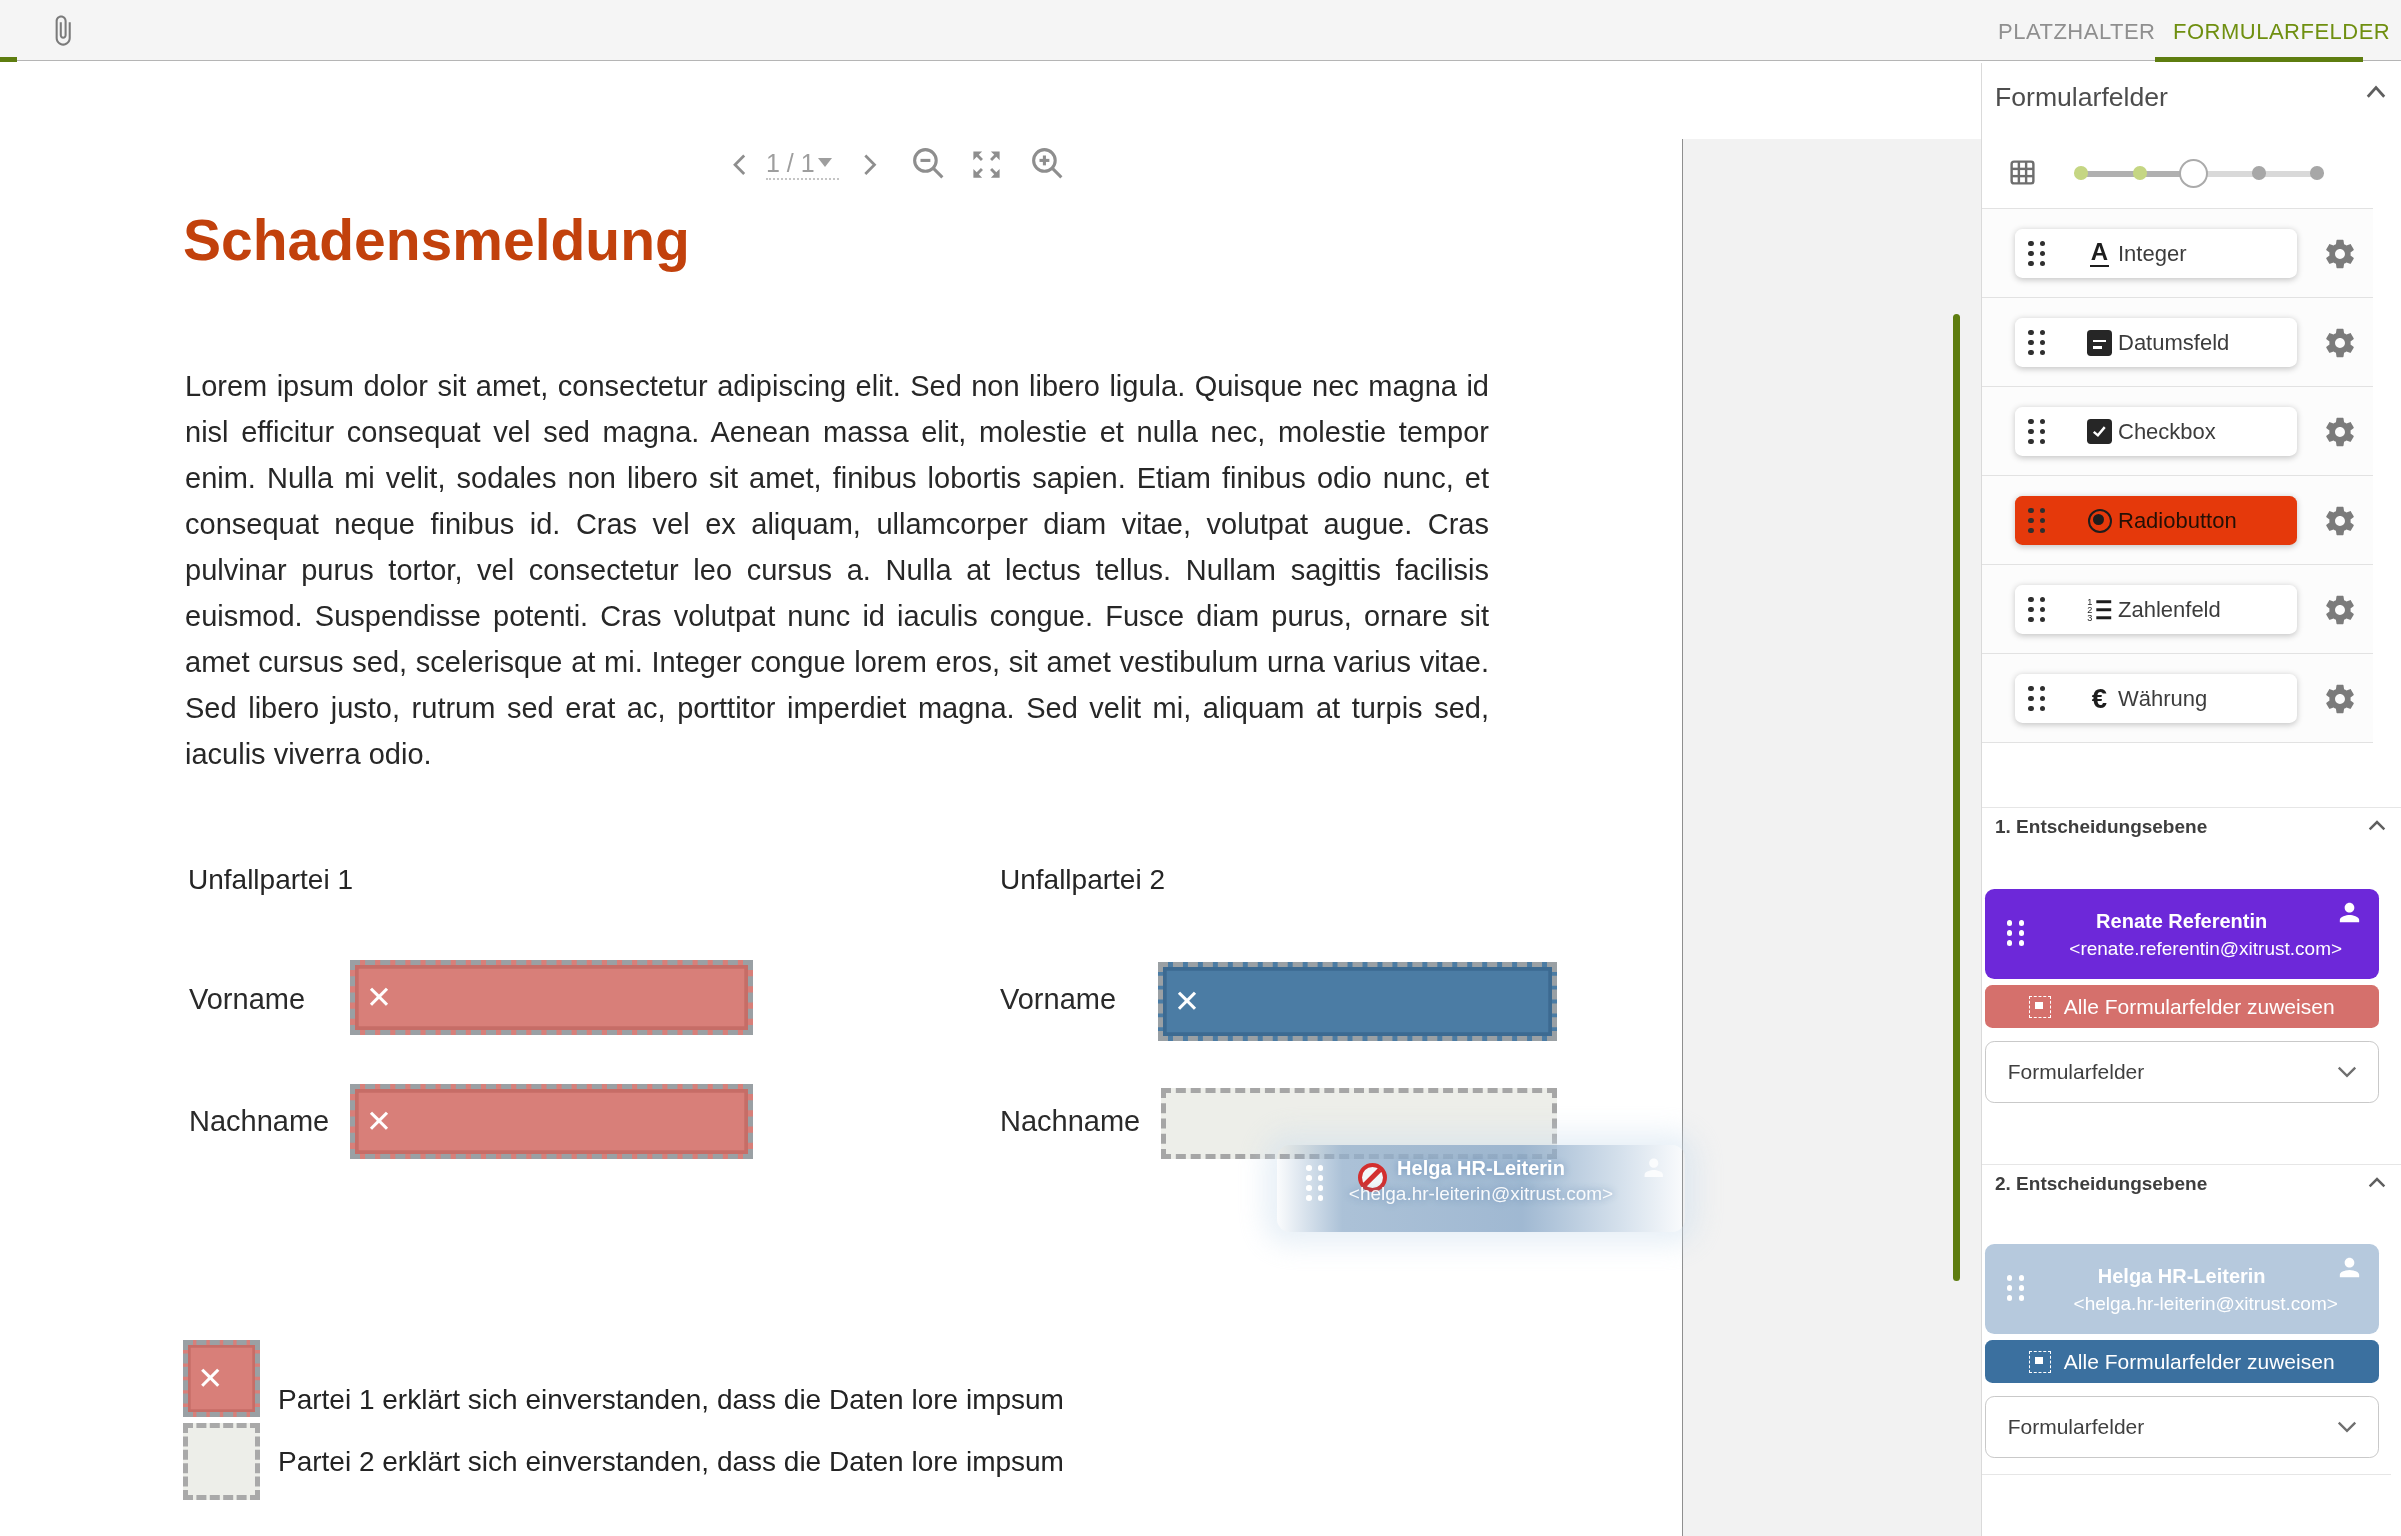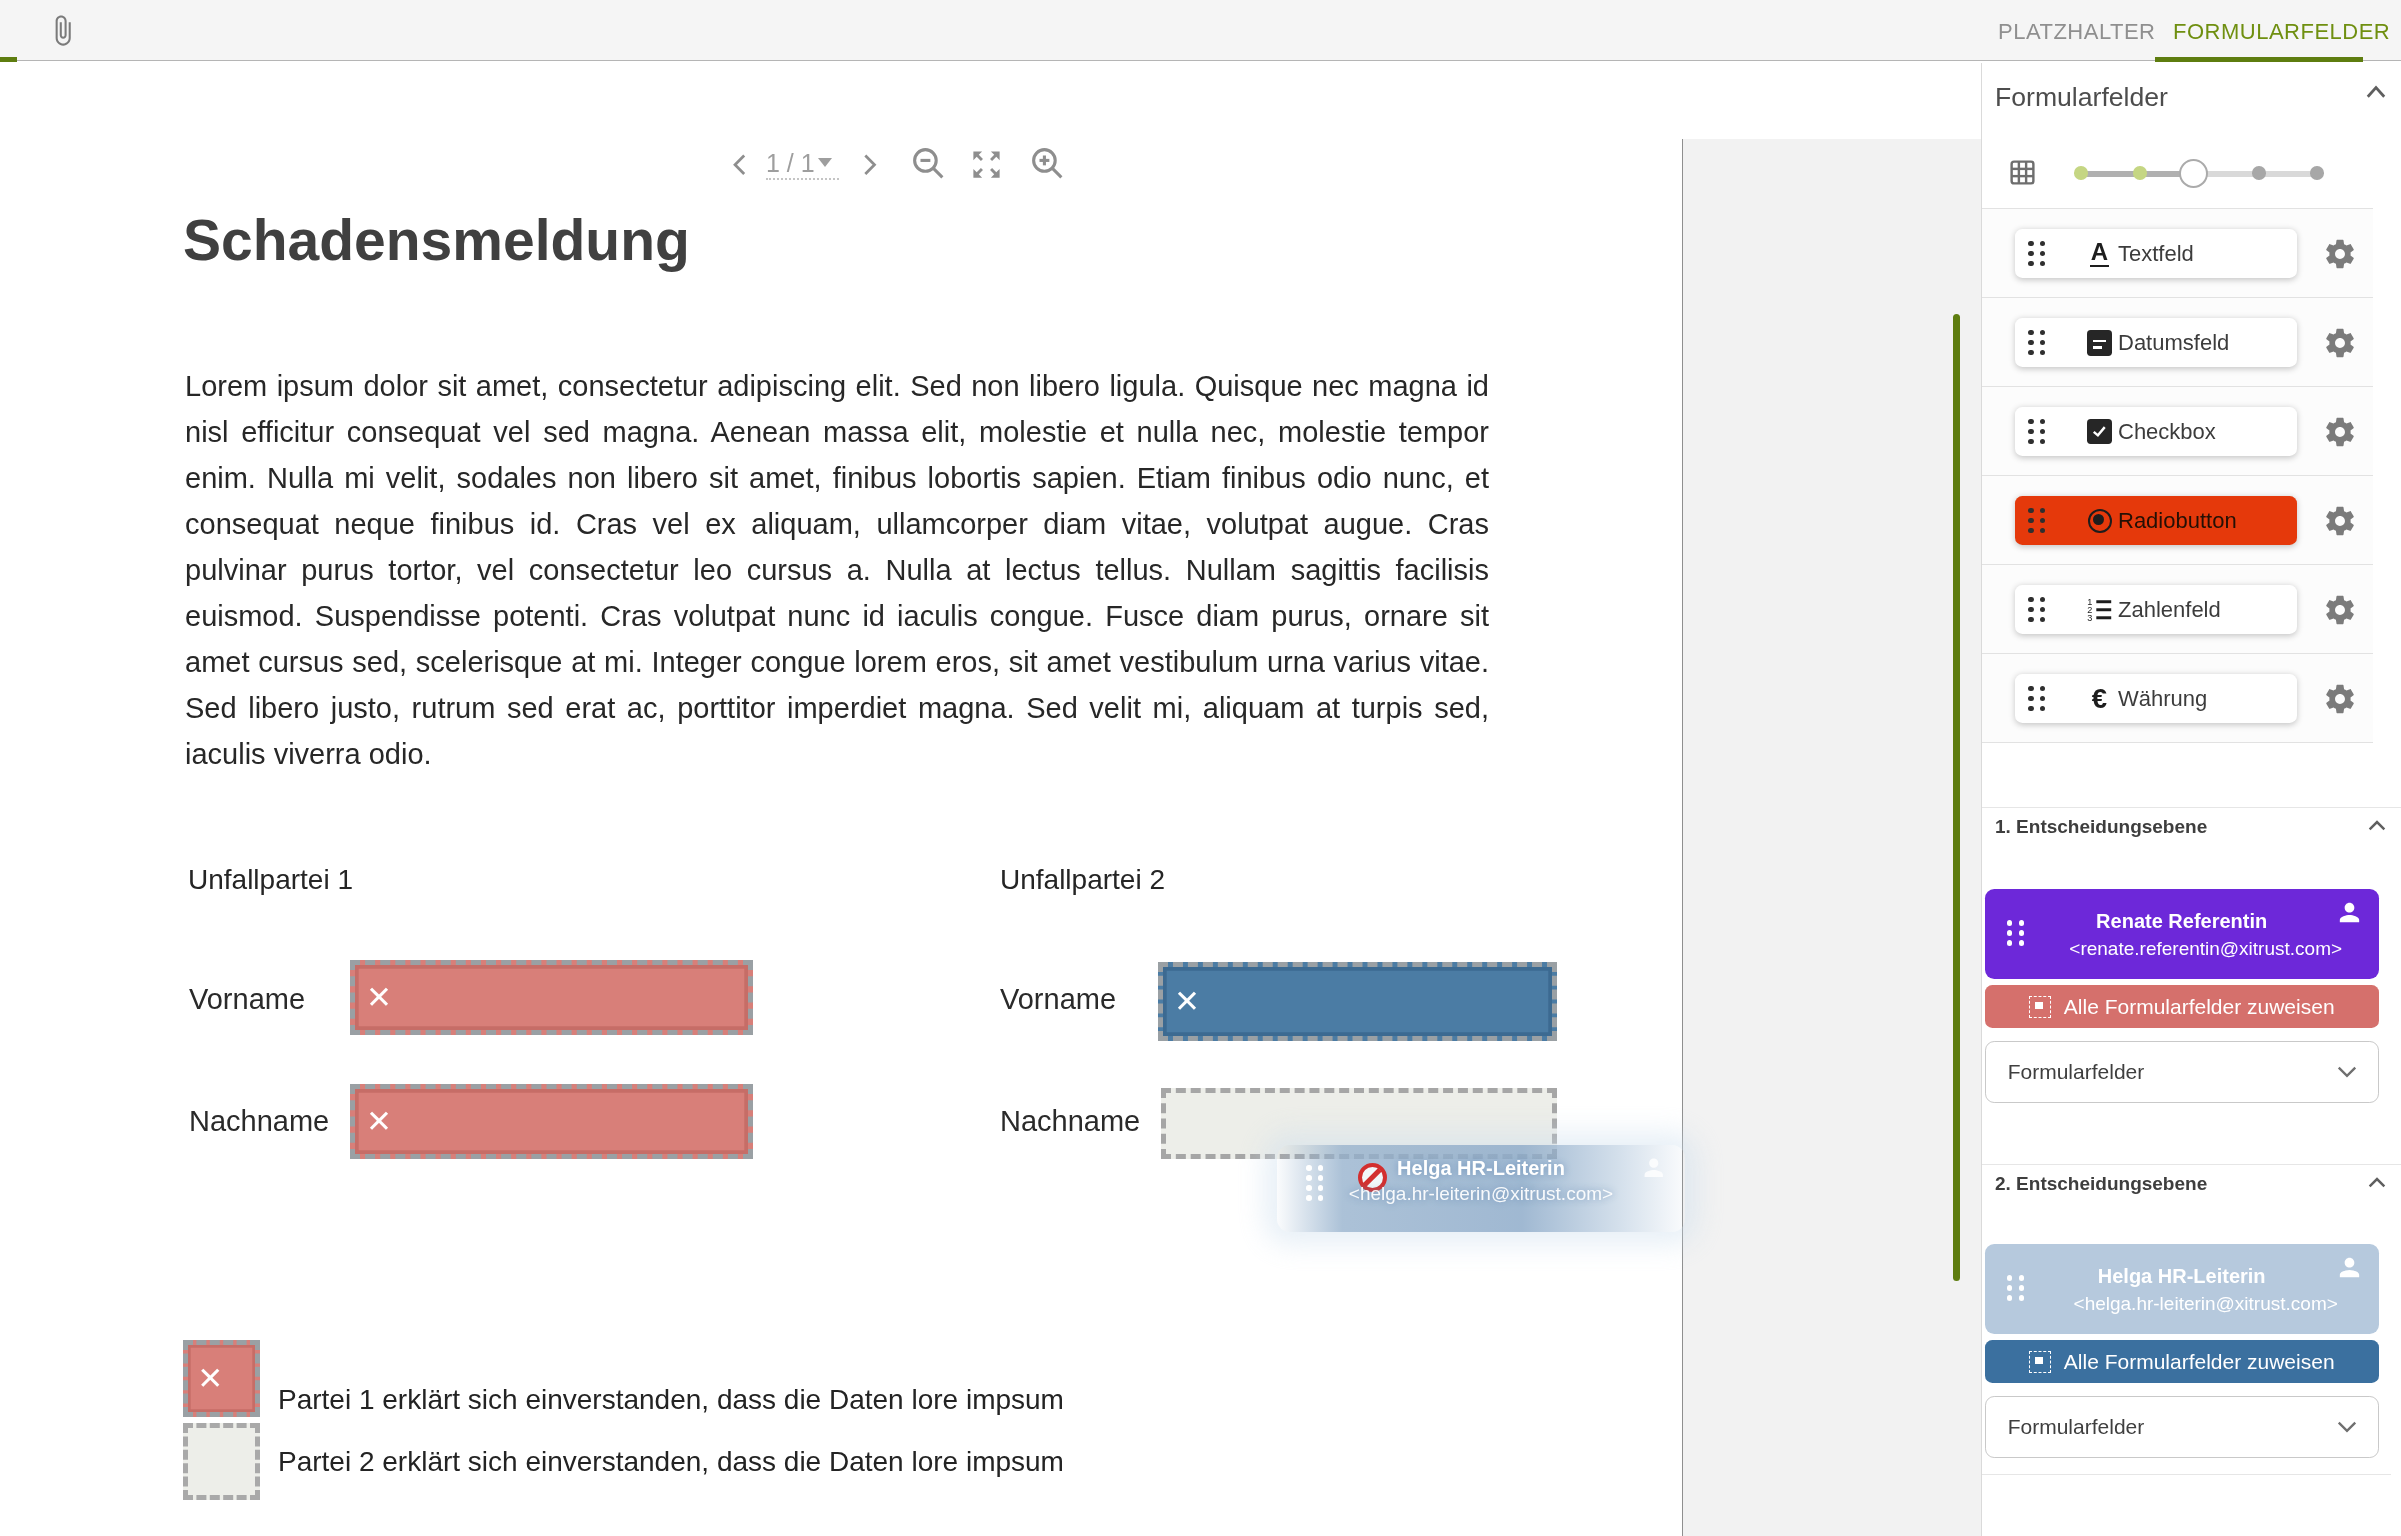--- a/index.html
+++ b/index.html
@@ -17,21 +17,21 @@
   
   .vtool { position:absolute; left:0; top:63px; width:1981px; height:76px; background:#fff; }
   .vt-ic { position:absolute; color:#8e8e8e; }
   .page-indicator { position:absolute; left:766px; top:86px; font-size:25px; color:#9e9e9e; }
   .caret-down { position:absolute; left:818px; top:95px; width:0; height:0; border-left:7.3px solid transparent; border-right:7.3px solid transparent; border-top:9.2px solid #9e9e9e; }
   .dotted-u { position:absolute; left:766px; top:115px; width:73px; border-bottom:2.7px dotted #c4c4c4; }
 
   
   .page-divider { position:absolute; left:1682px; top:139px; width:1.8px; height:1398px; background:#8f8f8f; }
   .gutter { position:absolute; left:1683px; top:139px; width:298px; height:1398px; background:#f2f2f2; }
-  .doc-title { position:absolute; left:183px; top:207px; font-size:57px; font-weight:bold; color:#404040; }
+  .doc-title { position:absolute; left:183px; top:207px; font-size:57px; font-weight:bold; color:#c2410c; }
   .doc-par { position:absolute; left:185px; top:363px; width:1304px; font-size:29px; line-height:46px; color:#272727; text-align:justify; }
   .party-h { position:absolute; font-size:28px; font-weight:500; color:#252525;margin-top:8px; }
   .f-label { position:absolute; font-size:29px; color:#2a2a2a; }
   .ffield { position:absolute; border:5.5px dashed #9aa0a4; display:flex; align-items:center; padding-left:11px; }
   .ffield.red  { background:#d87f79; box-shadow:inset 0 0 0 3.7px #c66d67; }
   .ffield.blue { background:#4b7ca4; box-shadow:inset 0 0 0 3.7px #3c6a91; }
   .ffield.empty{ background:#edeee9; border-color:#a6a6a6; }
   .xmark { color:#fff; font-size:31px; font-weight:300; line-height:1; }
   .consent-box { position:absolute; width:77px; height:77px; border:5.5px dashed #9aa0a4; display:flex; align-items:center; padding-left:9.2px; }
   .consent-box.red { background:#d87f79; box-shadow:inset 0 0 0 2.7px #c66d67; }
@@ -256,21 +256,21 @@
               <i></i>
               <i></i>
               <i></i>
               <i></i>
               <i></i>
               <i></i>
             </span>
           <span class="ft-icon">
               <span class="icon-A">A</span>
             </span>
-          <span class="ft-label">Textfeld</span>
+          <span class="ft-label">Integer</span>
         </div>
         <span class="gear">
           <svg width="34" height="34" viewBox="0 0 24 24" fill="currentColor">
               <path d="M19.43 12.98c.04-.32.07-.64.07-.98s-.03-.66-.07-.98l2.11-1.65c.19-.15.24-.42.12-.64l-2-3.46c-.12-.22-.39-.3-.61-.22l-2.49 1c-.52-.4-1.08-.73-1.69-.98l-.38-2.65C14.46 2.18 14.25 2 14 2h-4c-.25 0-.46.18-.49.42l-.38 2.65c-.61.25-1.17.59-1.69.98l-2.49-1c-.23-.09-.49 0-.61.22l-2 3.46c-.13.22-.07.49.12.64l2.11 1.65c-.04.32-.07.65-.07.98s.03.66.07.98l-2.11 1.65c-.19.15-.24.42-.12.64l2 3.46c.12.22.39.3.61.22l2.49-1c.52.4 1.08.73 1.69.98l.38 2.65c.03.24.24.42.49.42h4c.25 0 .46-.18.49-.42l.38-2.65c.61-.25 1.17-.59 1.69-.98l2.49 1c.23.09.49 0 .61-.22l2-3.46c.12-.22.07-.49-.12-.64l-2.11-1.65zM12 15.5c-1.93 0-3.5-1.57-3.5-3.5s1.57-3.5 3.5-3.5 3.5 1.57 3.5 3.5-1.57 3.5-3.5 3.5z"></path>
             </svg>
         </span>
       </div>
 
       <div class="strip">
         <div class="ftcard">

